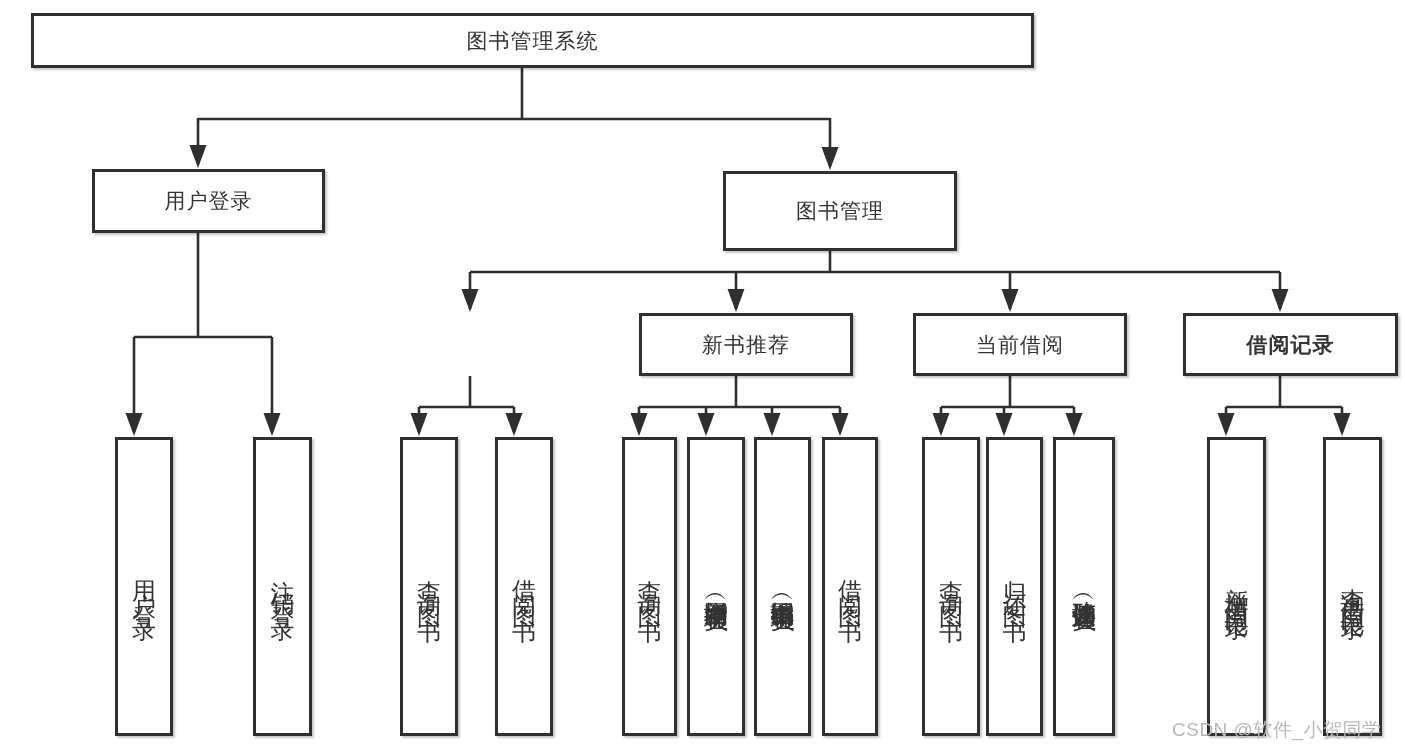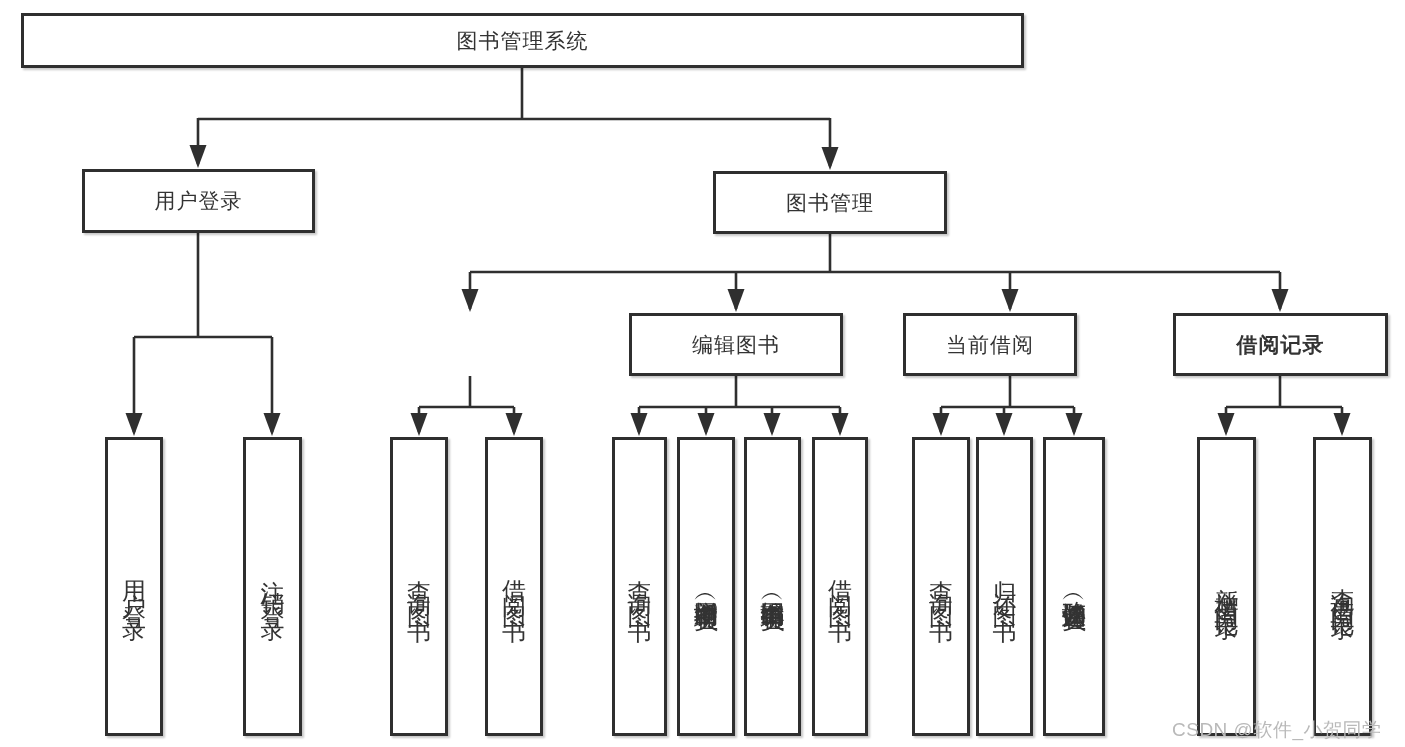--- a/index.html
+++ b/index.html
@@ -9,20 +9,21 @@
     font-family:"Liberation Sans","DejaVu Sans",sans-serif;
     color:#333333;
   }
   #wires { position:absolute; left:0; top:0; width:1405px; height:747px; }
   .box {
     position:absolute; box-sizing:border-box;
     border:3px solid #2f2f2f; background:#ffffff;
     display:flex; align-items:center; justify-content:center;
     box-shadow:1.5px 1.5px 2px rgba(0,0,0,0.22);
     color:#333333;
+    margin-left:10px;
   }
   .box.h { font-size:21px; letter-spacing:1px; white-space:nowrap; }
   .box.root { font-size:21px; }
   .box.v {
     writing-mode:vertical-rl;
     font-size:24px;
     line-height:1;
     text-align:center;
   }
   .box.v.s4 { letter-spacing:13px; }
@@ -68,24 +69,24 @@
       <polygon points="1004,436 995.5,413 1012.5,413"></polygon>
       <polygon points="1074,436 1065.5,413 1082.5,413"></polygon>
       <polygon points="1226,436 1217.5,413 1234.5,413"></polygon>
       <polygon points="1342,436 1333.5,413 1350.5,413"></polygon>
     </g>
   </svg>
 
   <div class="box h root" style="left:21px; top:13px; width:1003px; height:55px;">图书管理系统</div>
 
   <div class="box h" style="left:82px; top:169px; width:233px; height:64px;">用户登录</div>
-  <div class="box h" style="left:713px; top:171px; width:234px; height:63px;">图书管理</div>
+  <div class="box h" style="left:713px; top:171px; width:234px; height:80px;">图书管理</div>
 
-  <div class="box h" style="left:629px; top:313px; width:214px; height:63px;">编辑图书</div>
-  <div class="box h" style="left:903px; top:313px; width:174px; height:63px;">当前借阅</div>
+  <div class="box h" style="left:629px; top:313px; width:214px; height:63px;">新书推荐</div>
+  <div class="box h" style="left:903px; top:313px; width:214px; height:63px;">当前借阅</div>
   <div class="box h" style="left:1173px; top:313px; width:215px; height:63px;font-weight:bold;">借阅记录</div>
 
   <div class="box v s4" style="left:105px; top:437px; width:58px; height:299px;">用户登录</div>
   <div class="box v s4" style="left:243px; top:437px; width:59px; height:299px;">注销登录</div>
 
   <div class="box v s4" style="left:390px; top:437px; width:58px; height:299px;">查询图书</div>
   <div class="box v s4" style="left:485px; top:437px; width:58px; height:299px;">借阅图书</div>
 
   <div class="box v s4" style="left:612px; top:437px; width:55px; height:299px;">查询图书</div>
   <div class="box v s9" style="left:677px; top:437px; width:58px; height:299px;">新增图书（管理员）</div>

